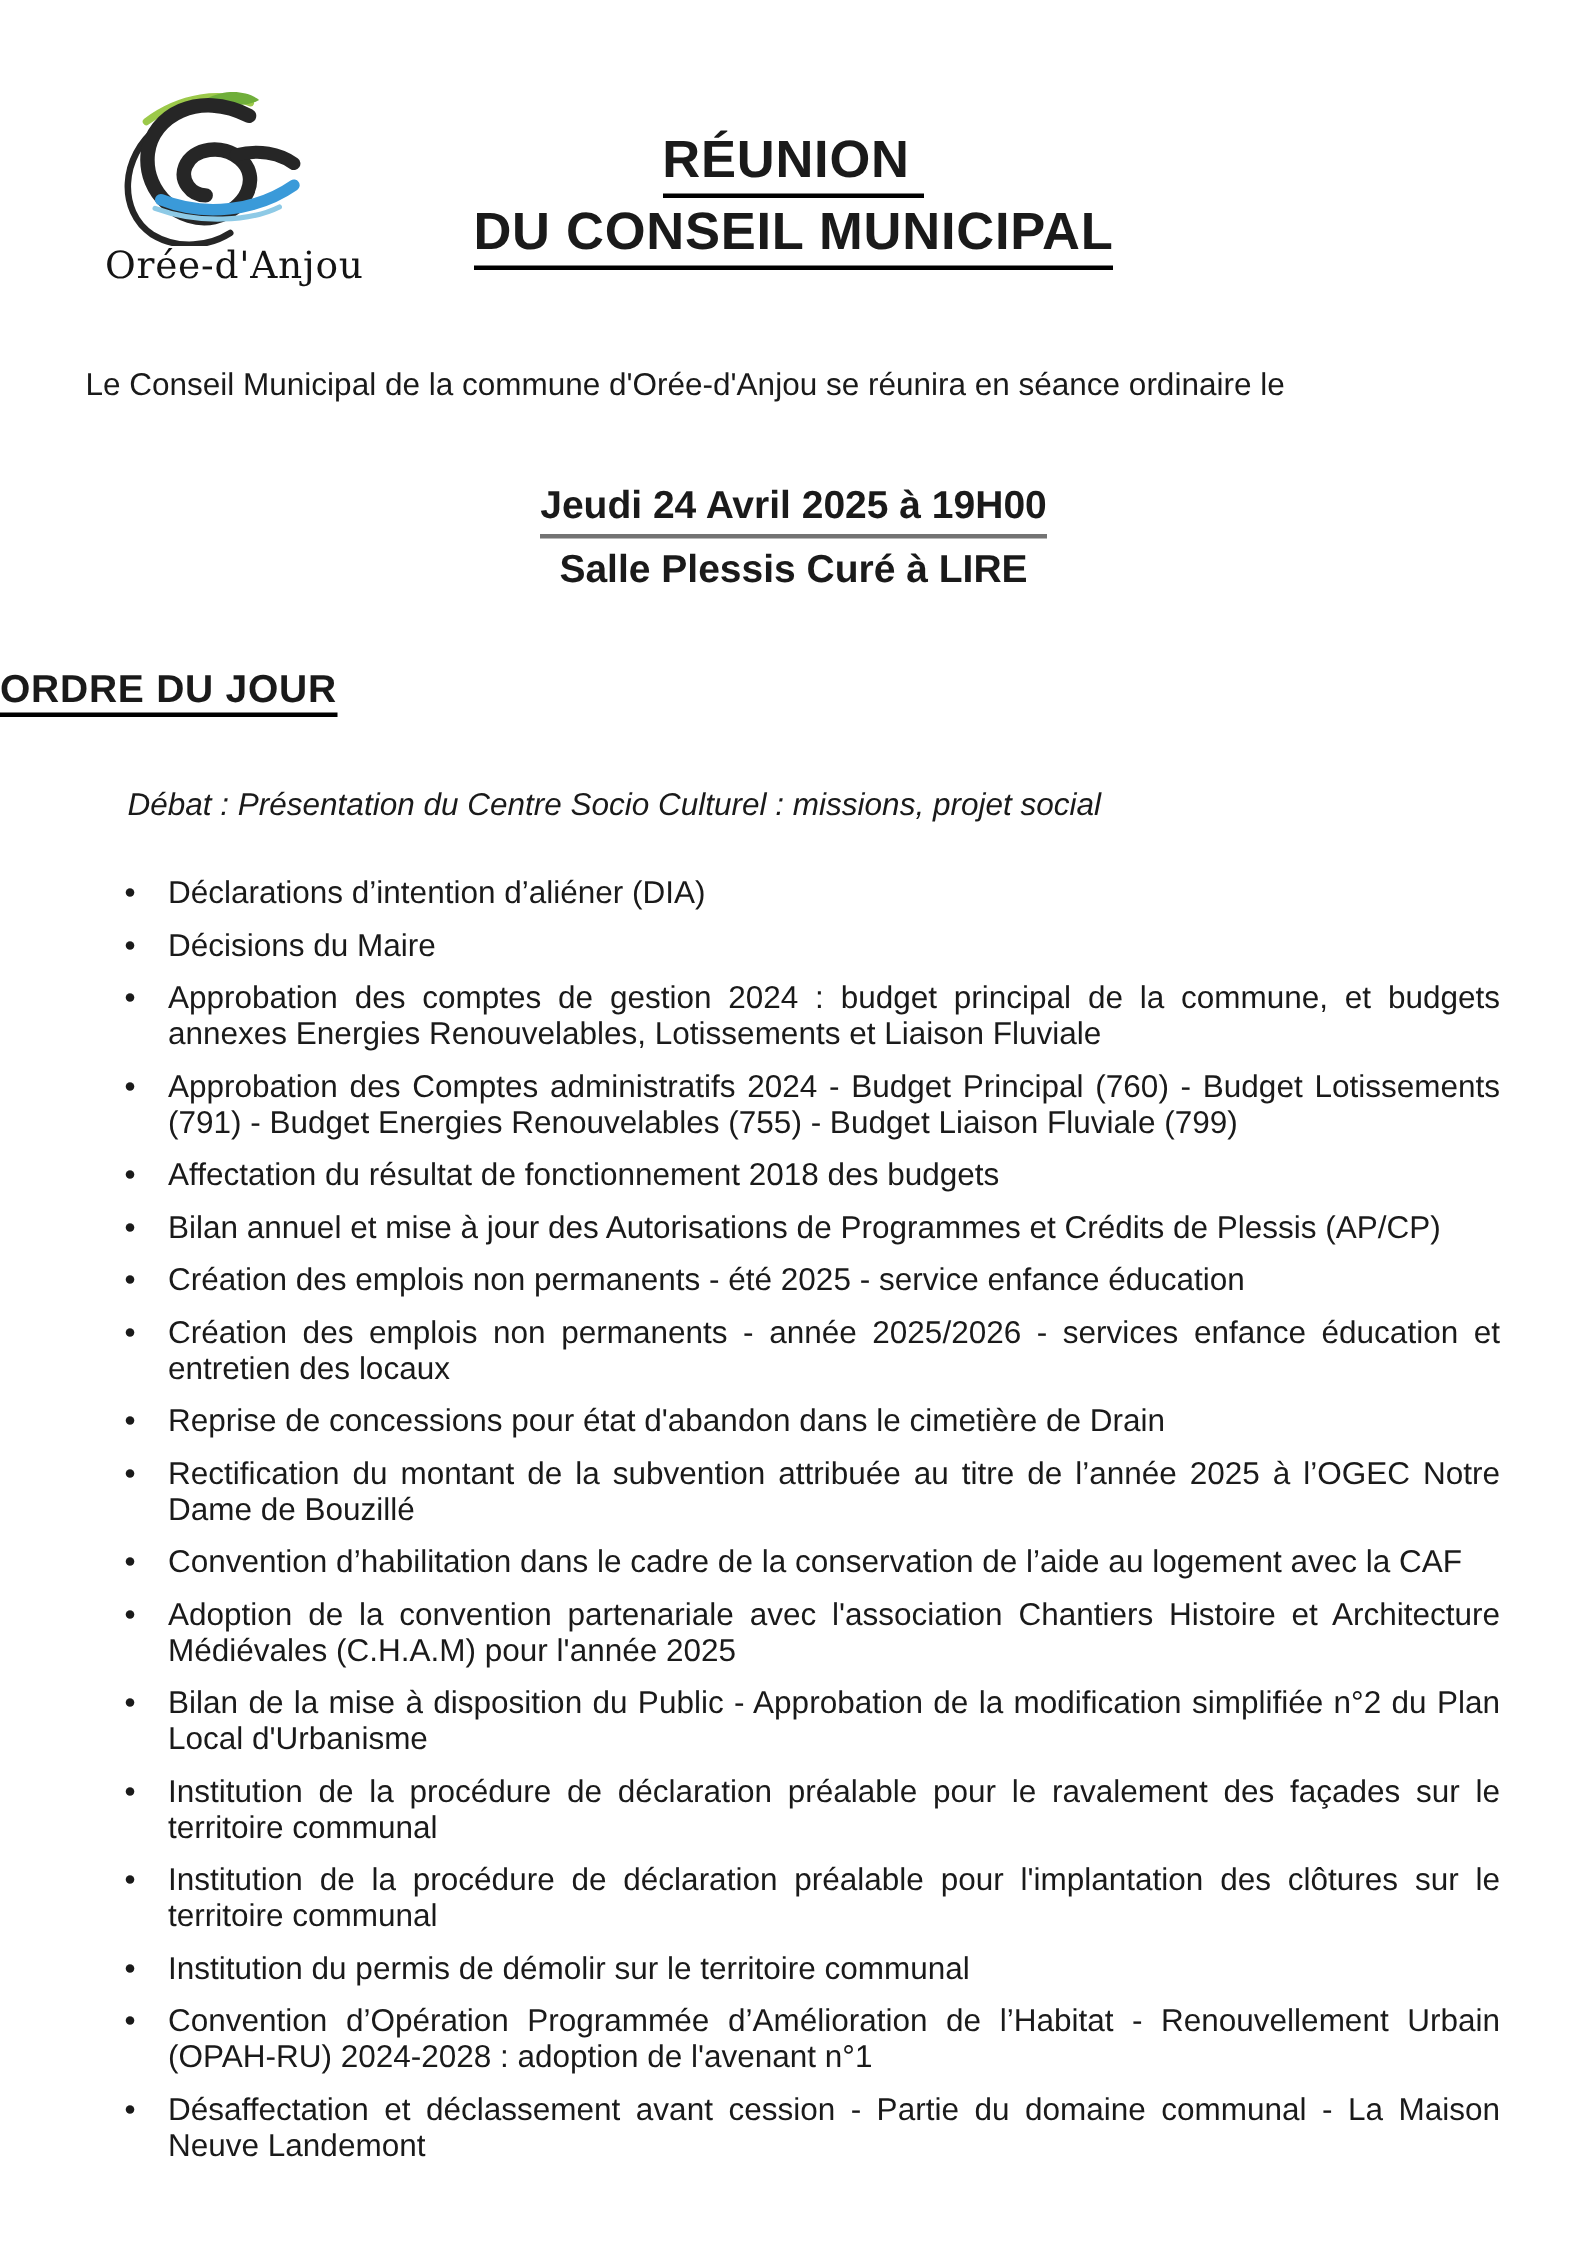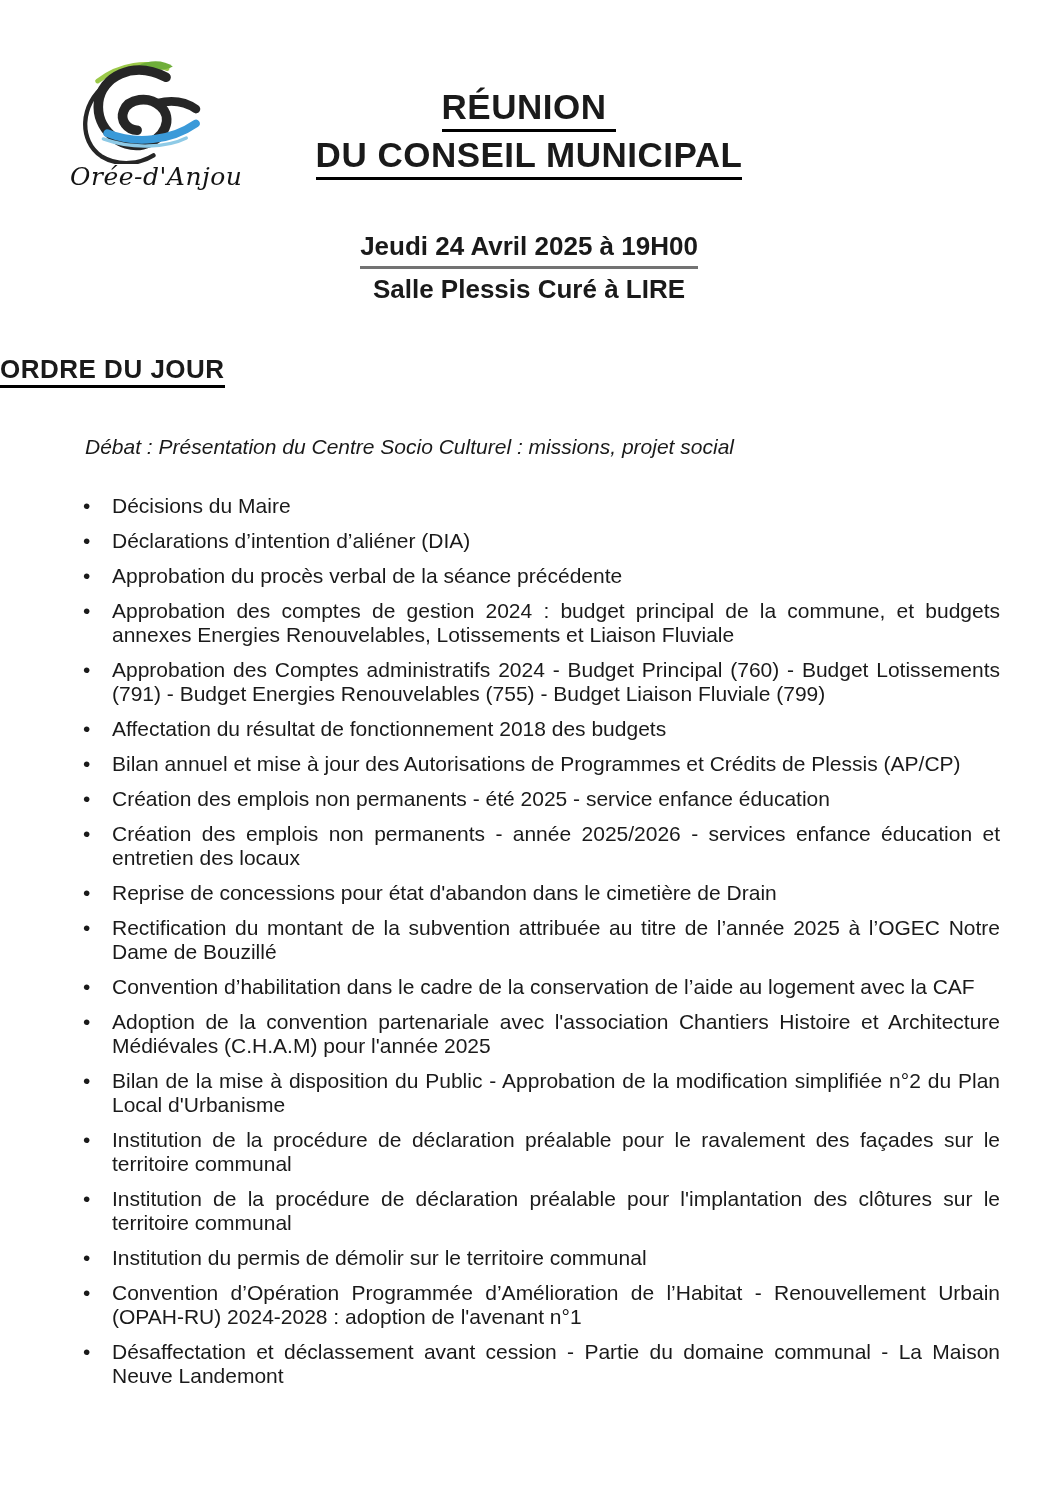--- a/index.html
+++ b/index.html
@@ -19,21 +19,20 @@
   .logo {
     position: absolute;
     left: 70px;
     top: 56px;
     width: 140px;
     text-align: center;
   }
   .logo svg { display: block; margin: 0 auto; }
   .logo .wordmark {
     font-family: "DejaVu Serif", serif;
-    font-style: italic;
     font-size: 25px;
     color: #141414;
     white-space: nowrap;
     margin-top: -2px;
     letter-spacing: 0.5px;
   }
 
   .title-block {
     padding-top: 84px;
     text-align: center;
@@ -122,36 +121,36 @@
       <path d="M28,86 C58,97 94,95 114,85" fill="none" stroke-width="3.5" stroke-linecap="round" stroke="#8ecae6"></path>
     </svg>
     <div class="wordmark">Orée-d'Anjou</div>
   </div>
 
   <div class="title-block">
     <span class="tline tline1">RÉUNION</span><br>
     <span class="tline">DU CONSEIL MUNICIPAL</span>
   </div>
 
+  <p class="intro">Le Conseil Municipal de la commune d'Orée-d'Anjou se réunira en séance ordinaire le</p>
 
   <div class="when-where">
     <span class="datetime">Jeudi 24 Avril 2025 à 19H00</span><br>
     <span class="location">Salle Plessis Curé à LIRE</span>
   </div>
 
   <div class="section-heading">
     <span>ORDRE DU JOUR</span>
   </div>
 
   <p class="debate">Débat : Présentation du Centre Socio Culturel : missions, projet social</p>
 
   <ul class="agenda">
+    <li>Déclarations d’intention d’aliéner (DIA)</li>
     <li>Décisions du Maire</li>
-    <li>Déclarations d’intention d’aliéner (DIA)</li>
-    <li>Approbation du procès verbal de la séance précédente</li>
     <li>Approbation des comptes de gestion 2024 : budget principal de la commune, et budgets annexes Energies Renouvelables, Lotissements et Liaison Fluviale</li>
     <li>Approbation des Comptes administratifs 2024 - Budget Principal (760) - Budget Lotissements (791) - Budget Energies Renouvelables (755) - Budget Liaison Fluviale (799)</li>
     <li>Affectation du résultat de fonctionnement 2018 des budgets</li>
     <li>Bilan annuel et mise à jour des Autorisations de Programmes et Crédits de Plessis (AP/CP)</li>
     <li>Création des emplois non permanents - été 2025 - service enfance éducation</li>
     <li>Création des emplois non permanents - année 2025/2026 - services enfance éducation et entretien des locaux</li>
     <li>Reprise de concessions pour état d'abandon dans le cimetière de Drain</li>
     <li>Rectification du montant de la subvention attribuée au titre de l’année 2025 à l’OGEC Notre Dame de Bouzillé</li>
     <li>Convention d’habilitation dans le cadre de la conservation de l’aide au logement avec la CAF</li>
     <li>Adoption de la convention partenariale avec l'association Chantiers Histoire et Architecture Médiévales (C.H.A.M) pour l'année 2025</li>

